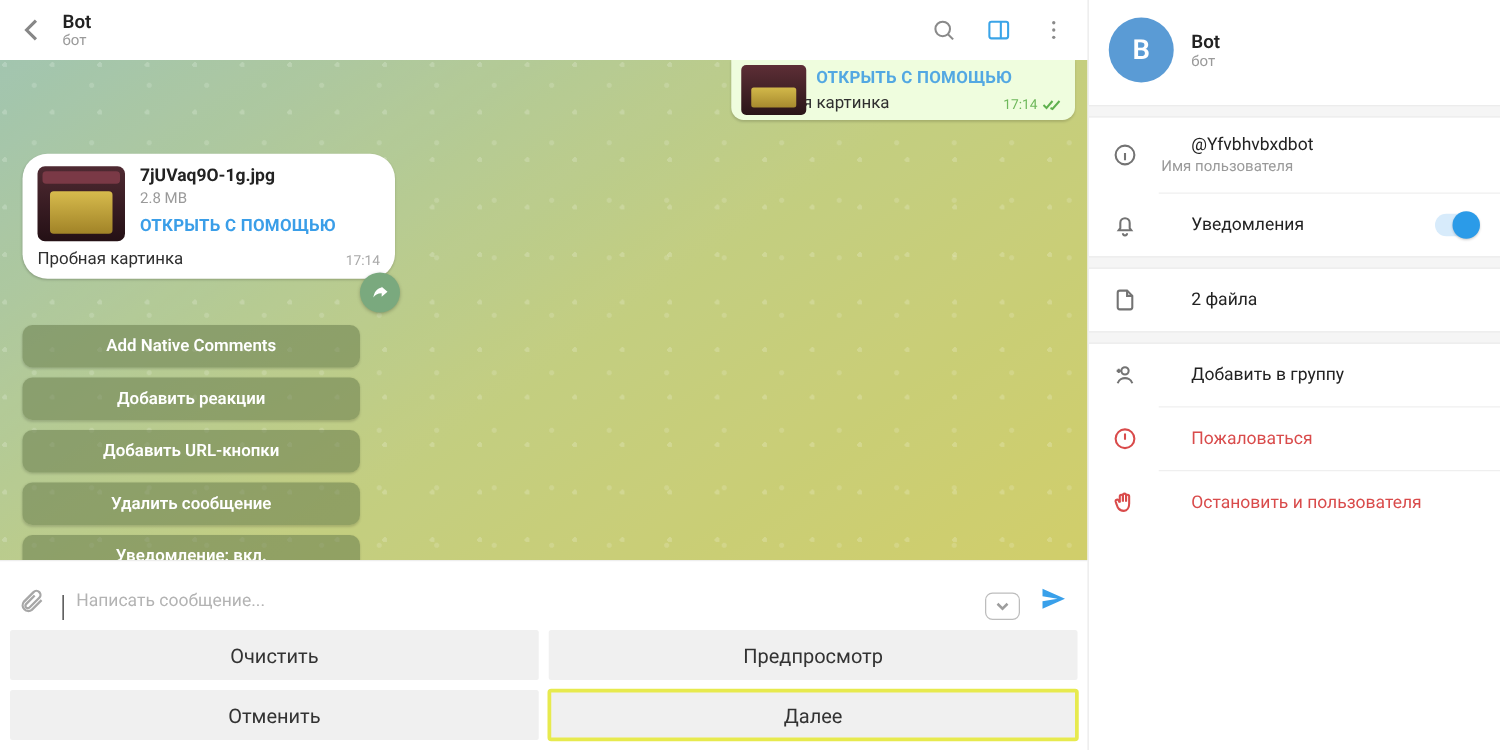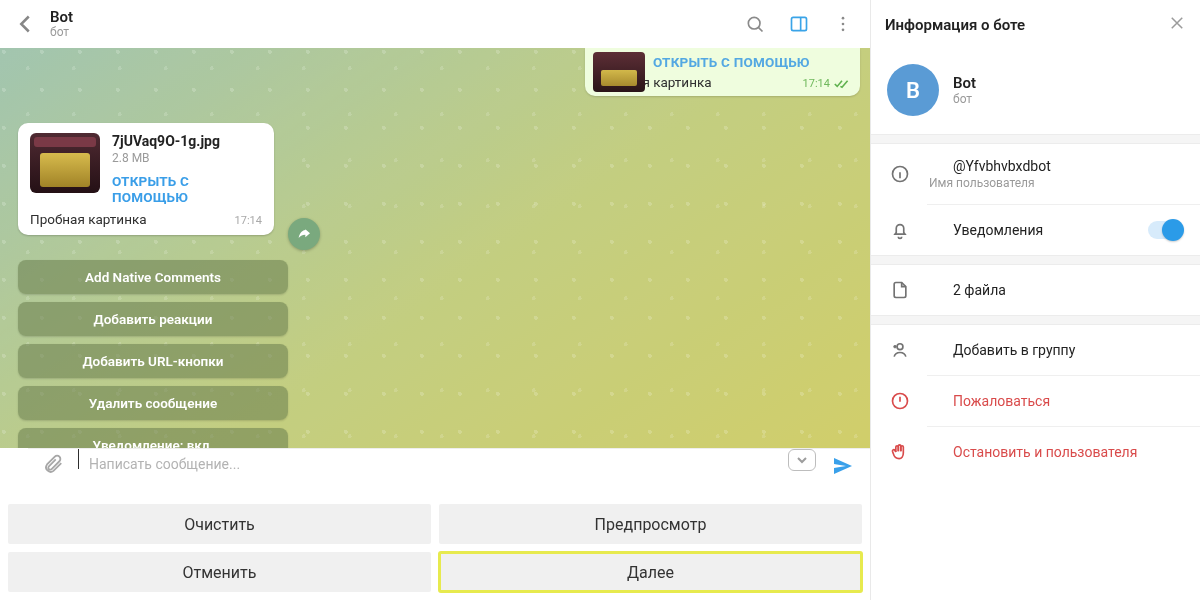--- a/index.html
+++ b/index.html
@@ -35,42 +35,42 @@
   .out-bubble .thumb { width:52px; height:40px; background:linear-gradient(#5d2e36,#2a1518); border-radius:4px; position:absolute; left:8px; top:4px; }
   .out-bubble .thumb::after{content:"";position:absolute;left:8px;right:8px;top:18px;bottom:6px;background:linear-gradient(#d2b84a,#a78a2e);border-radius:2px;}
   .out-bubble .link-line { color:#53a8e2; font-weight:700; font-size:13.5px; margin-left:58px; letter-spacing:.2px; }
   .out-bubble .caption-row { display:flex; align-items:flex-end; justify-content:space-between; margin-top:4px; }
   .out-caption { font-size:13.5px; color:#2f2f2f; }
   .out-meta { font-size:11px; color:#6fb85c; display:flex; align-items:center; gap:4px; }
   .ticks { width:16px; height:10px; }
   .ticks svg{ width:16px; height:10px; }
 
   
-  .in-bubble { position:absolute; left:18px; top:75px; width:256px; background:#fff; border-radius:10px; padding:10px 12px 8px; box-shadow:0 1px 2px rgba(0,0,0,0.2); }
+  .in-bubble { position:absolute; left:18px; top:75px; width:298px; background:#fff; border-radius:20px; padding:10px 12px 8px; box-shadow:0 1px 2px rgba(0,0,0,0.2); }
   .in-bubble .row1 { display:flex; gap:12px; align-items:flex-start; }
   .in-thumb { width:70px; height:60px; border-radius:6px; background:linear-gradient(#4f2a32,#241015); position:relative; flex:0 0 70px; }
   .in-thumb::before{content:"";position:absolute;left:4px;right:4px;top:4px;height:10px;background:#7a3946;border-radius:3px;}
   .in-thumb::after{content:"";position:absolute;left:10px;right:10px;top:20px;bottom:6px;background:linear-gradient(#d7bb4d,#a18327);border-radius:3px;}
   .file-name { font-size:14px; font-weight:700; color:#222; }
   .file-size { font-size:12px; color:#9a9a9a; margin-top:2px; }
   .open-link { font-size:13.5px; font-weight:700; color:#3a9ee8; margin-top:8px; letter-spacing:.2px; }
   .in-caption-row { display:flex; align-items:flex-end; justify-content:space-between; margin-top:6px; }
   .in-caption { font-size:13.5px; color:#2f2f2f; }
   .in-time { font-size:11px; color:#a9a9a9; }
 
   
   .fwd-btn { position:absolute; left:288px; top:170px; width:32px; height:32px; border-radius:50%; background:#7aa97e; display:flex; align-items:center; justify-content:center; box-shadow:0 1px 3px rgba(0,0,0,0.25); cursor:pointer; }
   .fwd-btn svg{ width:16px; height:16px; fill:#fff; }
 
   
   .act-col { position:absolute; left:18px; top:212px; width:270px; display:flex; flex-direction:column; gap:8px; }
   .act-btn { height:34px; border-radius:8px; background:rgba(103,124,76,0.55); color:#fff; font-size:13.5px; font-weight:600; display:flex; align-items:center; justify-content:center; cursor:pointer; box-shadow:0 1px 2px rgba(0,0,0,0.15); }
 
   
-  .input-bar { height:48px; display:flex; align-items:flex-start; padding:0 10px; gap:10px; border-top:1px solid #eee;margin-left:28px; }
+  .input-bar { height:48px; display:flex; align-items:flex-end; padding:0 10px; gap:10px; border-top:1px solid #eee; }
   .attach-btn{ color:#a7a7a7; width:30px; height:30px; display:flex; align-items:center; justify-content:center; cursor:pointer;}
   .attach-btn svg{width:22px;height:22px;}
   .msg-input { flex:1; border:none; outline:none; font-size:14px; color:#444; height:30px; }
   .msg-input::placeholder{ color:#b3b3b3; }
   .input-caret { width:1px; height:20px; background:#2e2e2e; }
   .emoji-box { width:28px; height:22px; border:1.5px solid #bdbdbd; border-radius:6px; display:flex; align-items:center; justify-content:center; cursor:pointer; }
   .emoji-box svg{width:12px;height:12px;stroke:#9d9d9d;fill:none;stroke-width:2;}
   .send-btn { color:#39a0ea; width:34px; height:34px; display:flex; align-items:center; justify-content:center; cursor:pointer; }
   .send-btn svg{width:24px;height:24px;}
 
@@ -220,28 +220,20 @@
 
     <div class="bottom-grid">
       <div class="bg-btn">Очистить</div>
       <div class="bg-btn">Предпросмотр</div>
       <div class="bg-btn">Отменить</div>
       <div class="bg-btn hl">Далее</div>
     </div>
   </div>
 
   <div class="info">
-    <div class="info-head">
-      <div class="info-title">Информация о боте</div>
-      <div class="close-x">
-        <svg viewBox="0 0 24 24" fill="none" stroke="currentColor" stroke-width="2">
-            <path d="M5 5l14 14M19 5L5 19"></path>
-          </svg>
-      </div>
-    </div>
 
     <div class="profile">
       <div class="avatar">B</div>
       <div>
         <div class="pname">Bot</div>
         <div class="psub">бот</div>
       </div>
     </div>
 
     <div class="gap-strip"></div>

